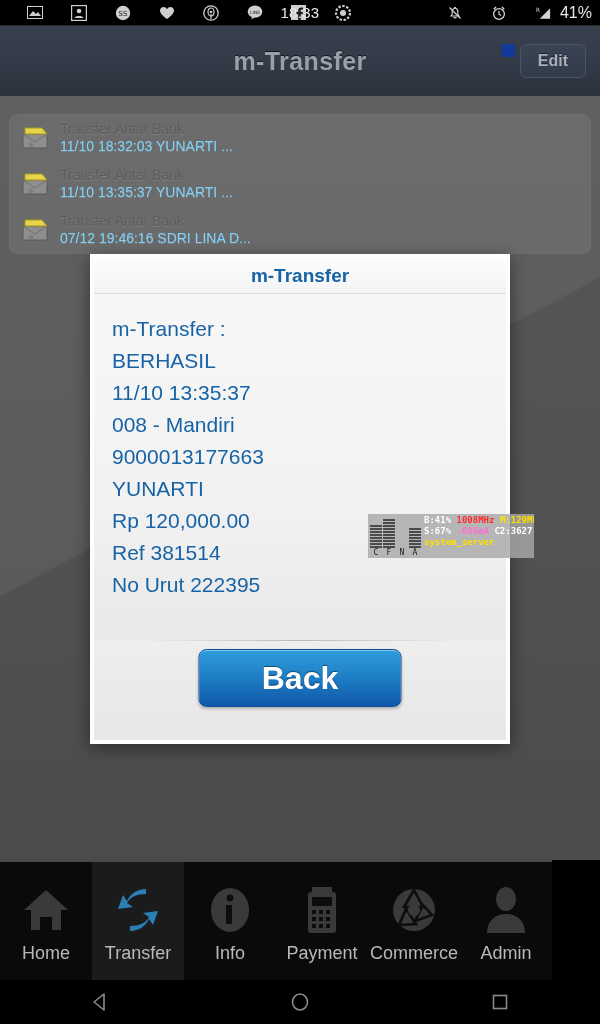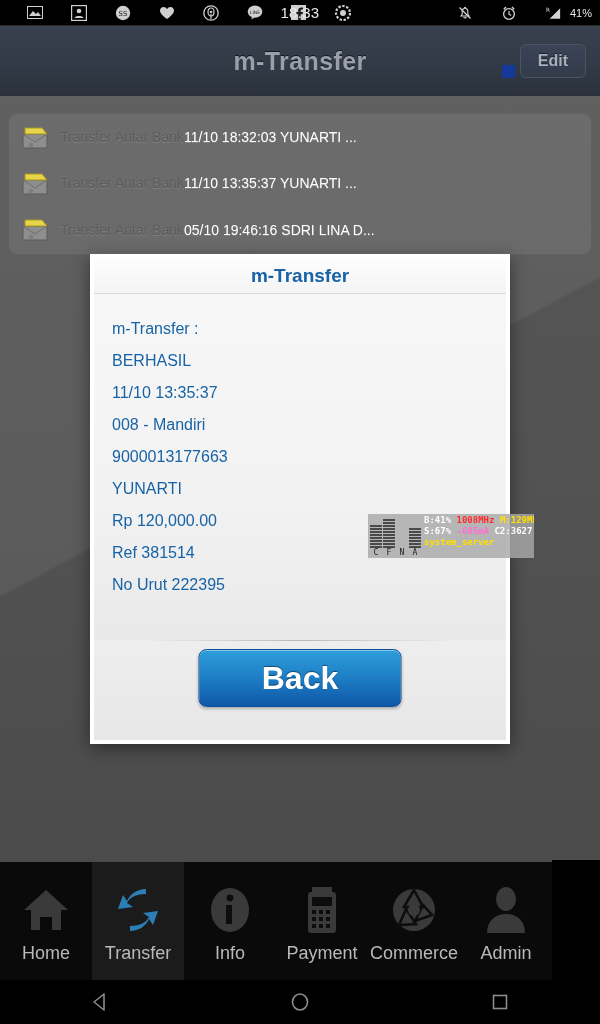--- a/index.html
+++ b/index.html
@@ -17,33 +17,33 @@
     background: #000; display: flex; align-items: center;
     border-bottom: 1px solid #2a2a2a;
   }
   .sb-left { display: flex; align-items: center; gap: 7px; padding-left: 7px; }
   .sb-ic { width: 19px; height: 19px; display: flex; align-items: center;
            justify-content: center; color: #cfcfcf; margin-left: 18px; }
   .sb-center { position: absolute; left: 0; right: 0; text-align: center;
                color: #e8e8e8; font-size: 15px; letter-spacing: .3px; }
   .sb-right { position: absolute; right: 8px; display: flex; align-items: center;
               gap: 7px; color: #d5d5d5; font-size: 14px; }
-  .sb-batt { font-size: 11px; color: #e8e8e8; }
+  .sb-batt { font-size: 16px; color: #e8e8e8; }
 
   
   .titlebar {
     position: absolute; top: 26px; left: 0; width: 600px; height: 70px;
     background: linear-gradient(180deg,#39414f 0%,#333b48 50%,#2b323d 100%);
     display: flex; align-items: center; justify-content: center;
   }
   .titlebar .ttl {
     color: #9aa0a8; font-size: 25px; font-weight: bold; letter-spacing: .4px;
     text-shadow: 0 -1px 0 rgba(0,0,0,.6);
   }
-  .tb-right { position: absolute; right: 14px; display: flex; align-items: flex-end; gap: 5px; }
+  .tb-right { position: absolute; right: 14px; display: flex; align-items: flex-start; gap: 5px; }
   .blue-sq { width: 13px; height: 13px; background: #13399b; }
   .edit-btn {
     padding: 7px 17px; border-radius: 6px;
     background: linear-gradient(180deg,#3b4455 0%,#323b4a 100%);
     border: 1px solid #4a5466; color: #a9b0ba; font-size: 16px; font-weight: bold;
     text-shadow: 0 -1px 0 rgba(0,0,0,.5);
   }
 
   
   .pagebg {
@@ -57,43 +57,43 @@
   
   .msglist {
     position: absolute; top: 114px; left: 9px; width: 582px;
     border: 1px solid #6e6e6e; border-radius: 8px; overflow: hidden;
     background: rgba(150,150,150,.22);
   }
   .msgrow { display: flex; align-items: center; gap: 12px; padding: 9px 10px 9px 12px;
             border-bottom: 1px solid #6b6b6b; height: 46px; }
   .msgrow:last-child { border-bottom: none; }
   .env { width: 26px; height: 22px; flex: 0 0 26px; position: relative; }
-  .msgtxt { display: flex; }
+  .msgtxt { display: flex; flex-direction: column; }
   .msgtitle { color: #5c5c5c; font-size: 14px; line-height: 17px; text-shadow: 0 1px 0 rgba(255,255,255,.14); }
-  .msgsub { color: #ffffff; font-size: 14px; line-height: 17px; text-shadow: 0 1px 0 rgba(255,255,255,.14); }
+  .msgsub { color: #7dd3fc; font-size: 14px; line-height: 17px; text-shadow: 0 1px 0 rgba(255,255,255,.14); }
 
   
   .dialog {
     position: absolute; left: 90px; top: 254px; width: 420px; height: 490px;
     background: #fff; border: 4px solid #fff;
     box-shadow: 0 4px 16px rgba(0,0,0,.45);
     display: flex; flex-direction: column;
   }
   .dlg-head {
     height: 36px; display: flex; align-items: center; justify-content: center;
     background: linear-gradient(180deg,#fdfdfd,#f4f4f4);
     border-bottom: 1px solid #dcdcdc;
   }
   .dlg-head span { color: #1763a6; font-size: 19px; font-weight: bold; }
   .dlg-body {
     flex: 1; position: relative;
     background: linear-gradient(180deg,#f7f7f7 0%,#f2f2f2 60%,#e9e9e9 100%);
     padding: 19px 0 0 18px;
   }
-  .dlg-line { color: #1763a6; font-size: 16px; line-height: 32px; }
+  .dlg-line { color: #1763a6; font-size: 21px; line-height: 32px; }
   .dlg-foot { position: relative; height: 100px;
     background: linear-gradient(180deg,#eeeeee,#e7e7e7); }
   .dlg-div { position: absolute; top: 0; left: 45px; right: 45px; height: 1px;
     background: linear-gradient(90deg, rgba(190,190,190,0), #b9b9b9, rgba(190,190,190,0)); }
   .back-btn {
     position: absolute; left: 50%; transform: translateX(-50%); top: 9px;
     width: 203px; height: 58px; border-radius: 8px;
     background: linear-gradient(180deg,#2f9ddb 0%,#1e7fc6 48%,#0f57a8 100%);
     border: 1px solid #0d4f9b;
     display: flex; align-items: center; justify-content: center;
@@ -264,21 +264,21 @@
       <span class="env">
         <svg width="26" height="22" viewBox="0 0 26 22">
             <path d="M1 7h24v14H1z" fill="#8e8e8e" stroke="#5a5a5a"></path>
             <path d="M1 7l12 8 12-8" fill="none" stroke="#6e6e6e"></path>
             <path d="M3 1h17l5 6H3z" fill="#e8d44a" stroke="#a99a22"></path>
             <circle cx="9" cy="18" r="2.3" fill="#7d7d7d"></circle>
           </svg>
       </span>
       <span class="msgtxt">
         <span class="msgtitle">Transfer Antar Bank</span>
-        <span class="msgsub">05/10 19:46:16 SDRI LINA D...</span>
+        <span class="msgsub">07/12 19:46:16 SDRI LINA D...</span>
       </span>
     </div>
 
   </div>
 
   <div class="dialog">
     <div class="dlg-head">
       <span>m-Transfer</span>
     </div>
     <div class="dlg-body">

